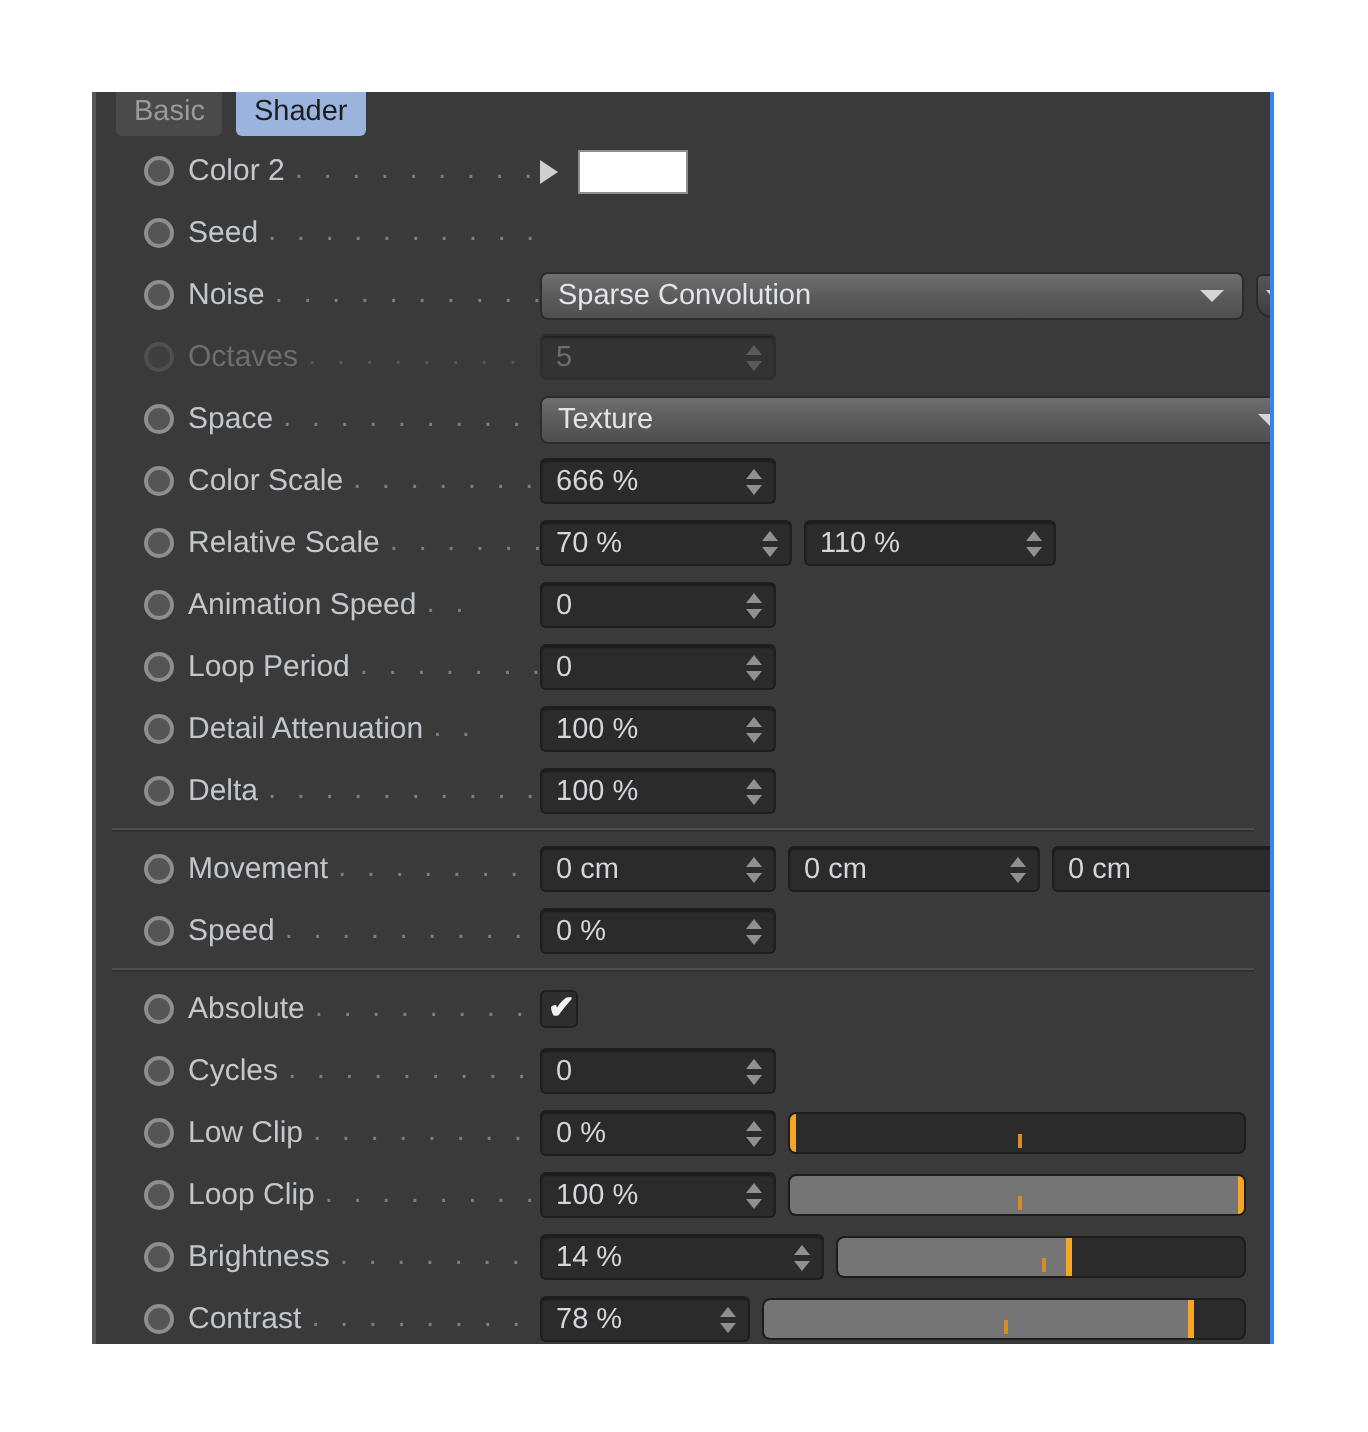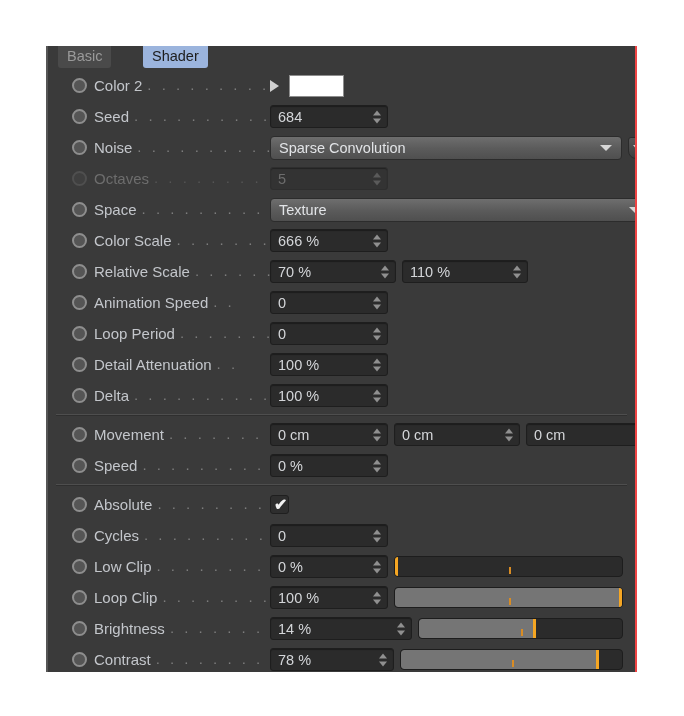--- a/index.html
+++ b/index.html
@@ -12,21 +12,21 @@
 
   #root { position: relative; width: 684px; height: 716px; }
 
   
   .panel {
     position: absolute;
     left: 46px; top: 46px;
     width: 591px; height: 626px;
     background: #3a3a3a;
     border-left: 2px solid #565656;
-    border-right: 2px solid #ef4444;
+    border-right: 2px solid #3b82f6;
     box-sizing: border-box;
     overflow: hidden;
   }
 
   
   .tabbar {
     position: absolute;
     left: 0; top: 0;
     width: 100%; height: 24px;
     background: #3a3a3a;
@@ -45,21 +45,20 @@
   }
   .tab.inactive {
     left: 10px;
     background: #4a4a4a;
     color: #9a9a9a;
   }
   .tab.active {
     left: 70px;
     background: #9bb4dd;
     color: #1d1d1d;
-    margin-left: 25px;
   }
 
   
   .rows {
     position: absolute;
     left: 0; top: 24px; right: 0;
   }
   .row {
     position: relative;
     height: 31px;
@@ -288,27 +287,20 @@
           </span>
           <span class="discl"></span>
           <span class="swatch" style="background:#ffffff"></span>
         </div>
         <div class="row">
           <span class="dot"></span>
           <span class="label">
             <span class="txt">Seed</span>
             <span class="leader">. . . . . . . . . . . .</span>
           </span>
-          <span class="field num" style="width:118px">
-            <span>684</span>
-            <span class="spin">
-              <i class="up"></i>
-              <i class="down"></i>
-            </span>
-          </span>
         </div>
         <div class="row">
           <span class="dot"></span>
           <span class="label">
             <span class="txt">Noise</span>
             <span class="leader">. . . . . . . . . . .</span>
           </span>
           <span class="combo" style="width:352px">
             <span>Sparse Convolution</span>
             <span class="caret"></span>
@@ -557,21 +549,21 @@
             <span class="midtick" style="left:50%"></span>
             <span class="knob" style="left:calc(57% - 1.5px)"></span>
           </span>
         </div>
         <div class="row">
           <span class="dot"></span>
           <span class="label">
             <span class="txt">Contrast</span>
             <span class="leader">. . . . . . . . . .</span>
           </span>
-          <span class="field num" style="width:124px">
+          <span class="field num" style="width:105px">
             <span>78 %</span>
             <span class="spin">
               <i class="up"></i>
               <i class="down"></i>
             </span>
           </span>
           <span class="slider">
             <span class="fill" style="width:89%"></span>
             <span class="midtick" style="left:50%"></span>
             <span class="knob" style="left:calc(89% - 1.5px)"></span>

